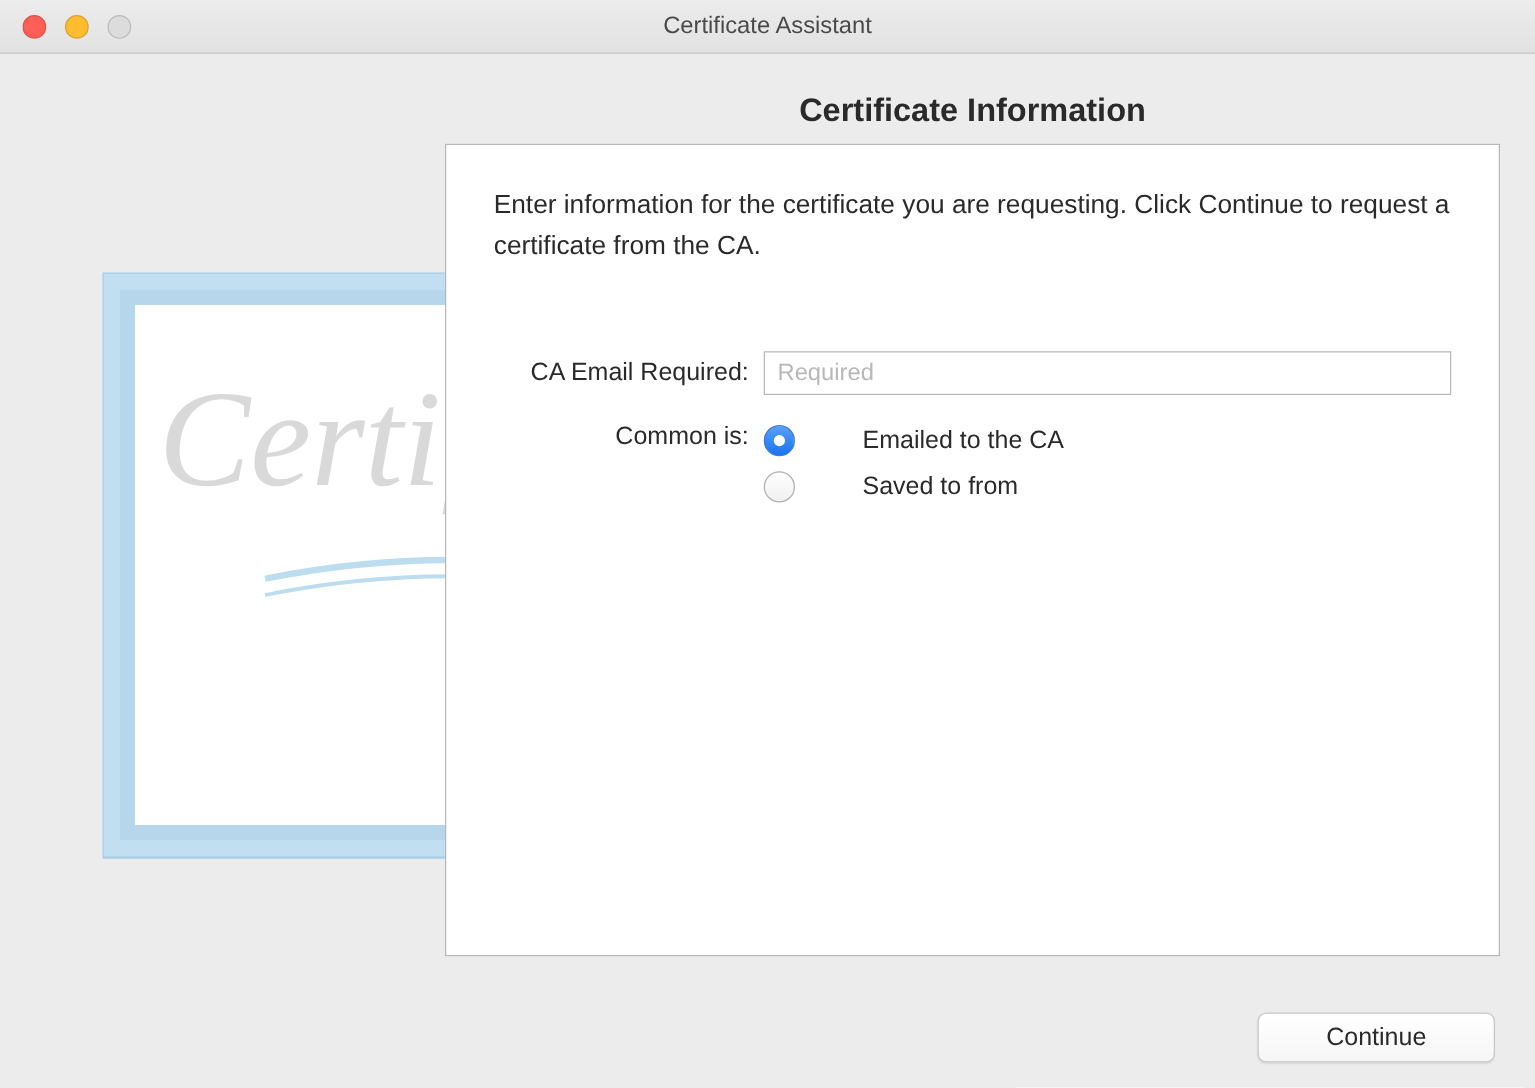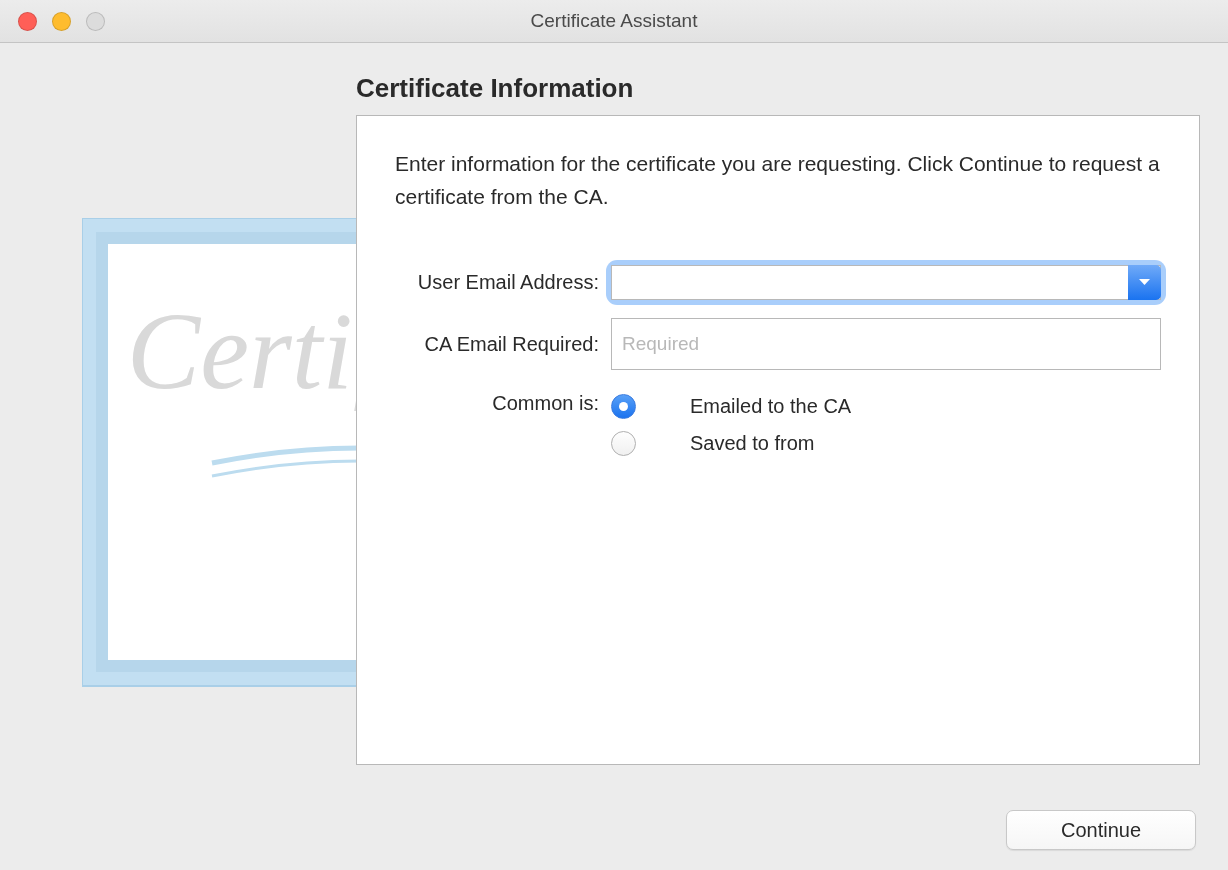--- a/index.html
+++ b/index.html
@@ -48,38 +48,39 @@
       padding: 30px 28px 0 28px;
       position: relative;
       height: calc(100% - 43px);
     }
     .page-heading {
       font-size: 26px;
       font-weight: 700;
       color: #2a2a2a;
       margin-left: 328px;
       margin-bottom: 4px;
+      text-align: center;
     }
     .main-panel {
       position: absolute;
       top: 72px;
       left: 356px;
       right: 28px;
       bottom: 105px;
       background: #fff;
       border: 1px solid #b8b8b8;
     }
     .panel-inner {
       padding: 32px 38px;
     }
     .instructions {
       font-size: 21px;
       color: #2a2a2a;
       line-height: 1.55;
-      margin-bottom: 52px;
+      margin-bottom: 68px;
     }
     .form-row {
       display: flex;
       align-items: center;
       margin-bottom: 18px;
     }
     .form-label {
       width: 216px;
       text-align: right;
       font-size: 20px;
@@ -116,21 +117,21 @@
       justify-content: center;
       border-radius: 0 5px 5px 0;
     }
     .combo-arrow svg {
       width: 13px;
       height: 9px;
       fill: #fff;
     }
     .text-input {
       width: 100%;
-      height: 52px;
+      height: 35px;
       padding: 0 10px;
       font-size: 19px;
       border: 1px solid #b8b8b8;
       outline: none;
       background: #fff;
     }
     .text-input::placeholder {
       color: #b8b8b8;
     }
     .radio-group {
@@ -226,33 +227,20 @@
       </g>
     </svg>
   </div>
 
   <h1 class="page-heading">Certificate Information</h1>
 
   <div class="main-panel">
     <div class="panel-inner">
       <p class="instructions">Enter information for the certificate you are requesting. Click Continue to request a certificate from the CA.</p>
 
-      <div class="form-row">
-        <div class="form-label">User Email Address:</div>
-        <div class="form-control-wrap">
-          <div class="combo-wrap">
-            <input class="combo-input" type="text" value="" style="">
-            <div class="combo-arrow">
-              <svg viewBox="0 0 13 9">
-                  <path d="M1 1 L6.5 7 L12 1 Z"></path>
-                </svg>
-            </div>
-          </div>
-        </div>
-      </div>
 
 
       <div class="form-row">
         <div class="form-label">CA Email Required:</div>
         <div class="form-control-wrap">
           <input class="text-input" type="text" placeholder="Required" style="">
         </div>
       </div>
 
       <div class="form-row" style="align-items:flex-start">

